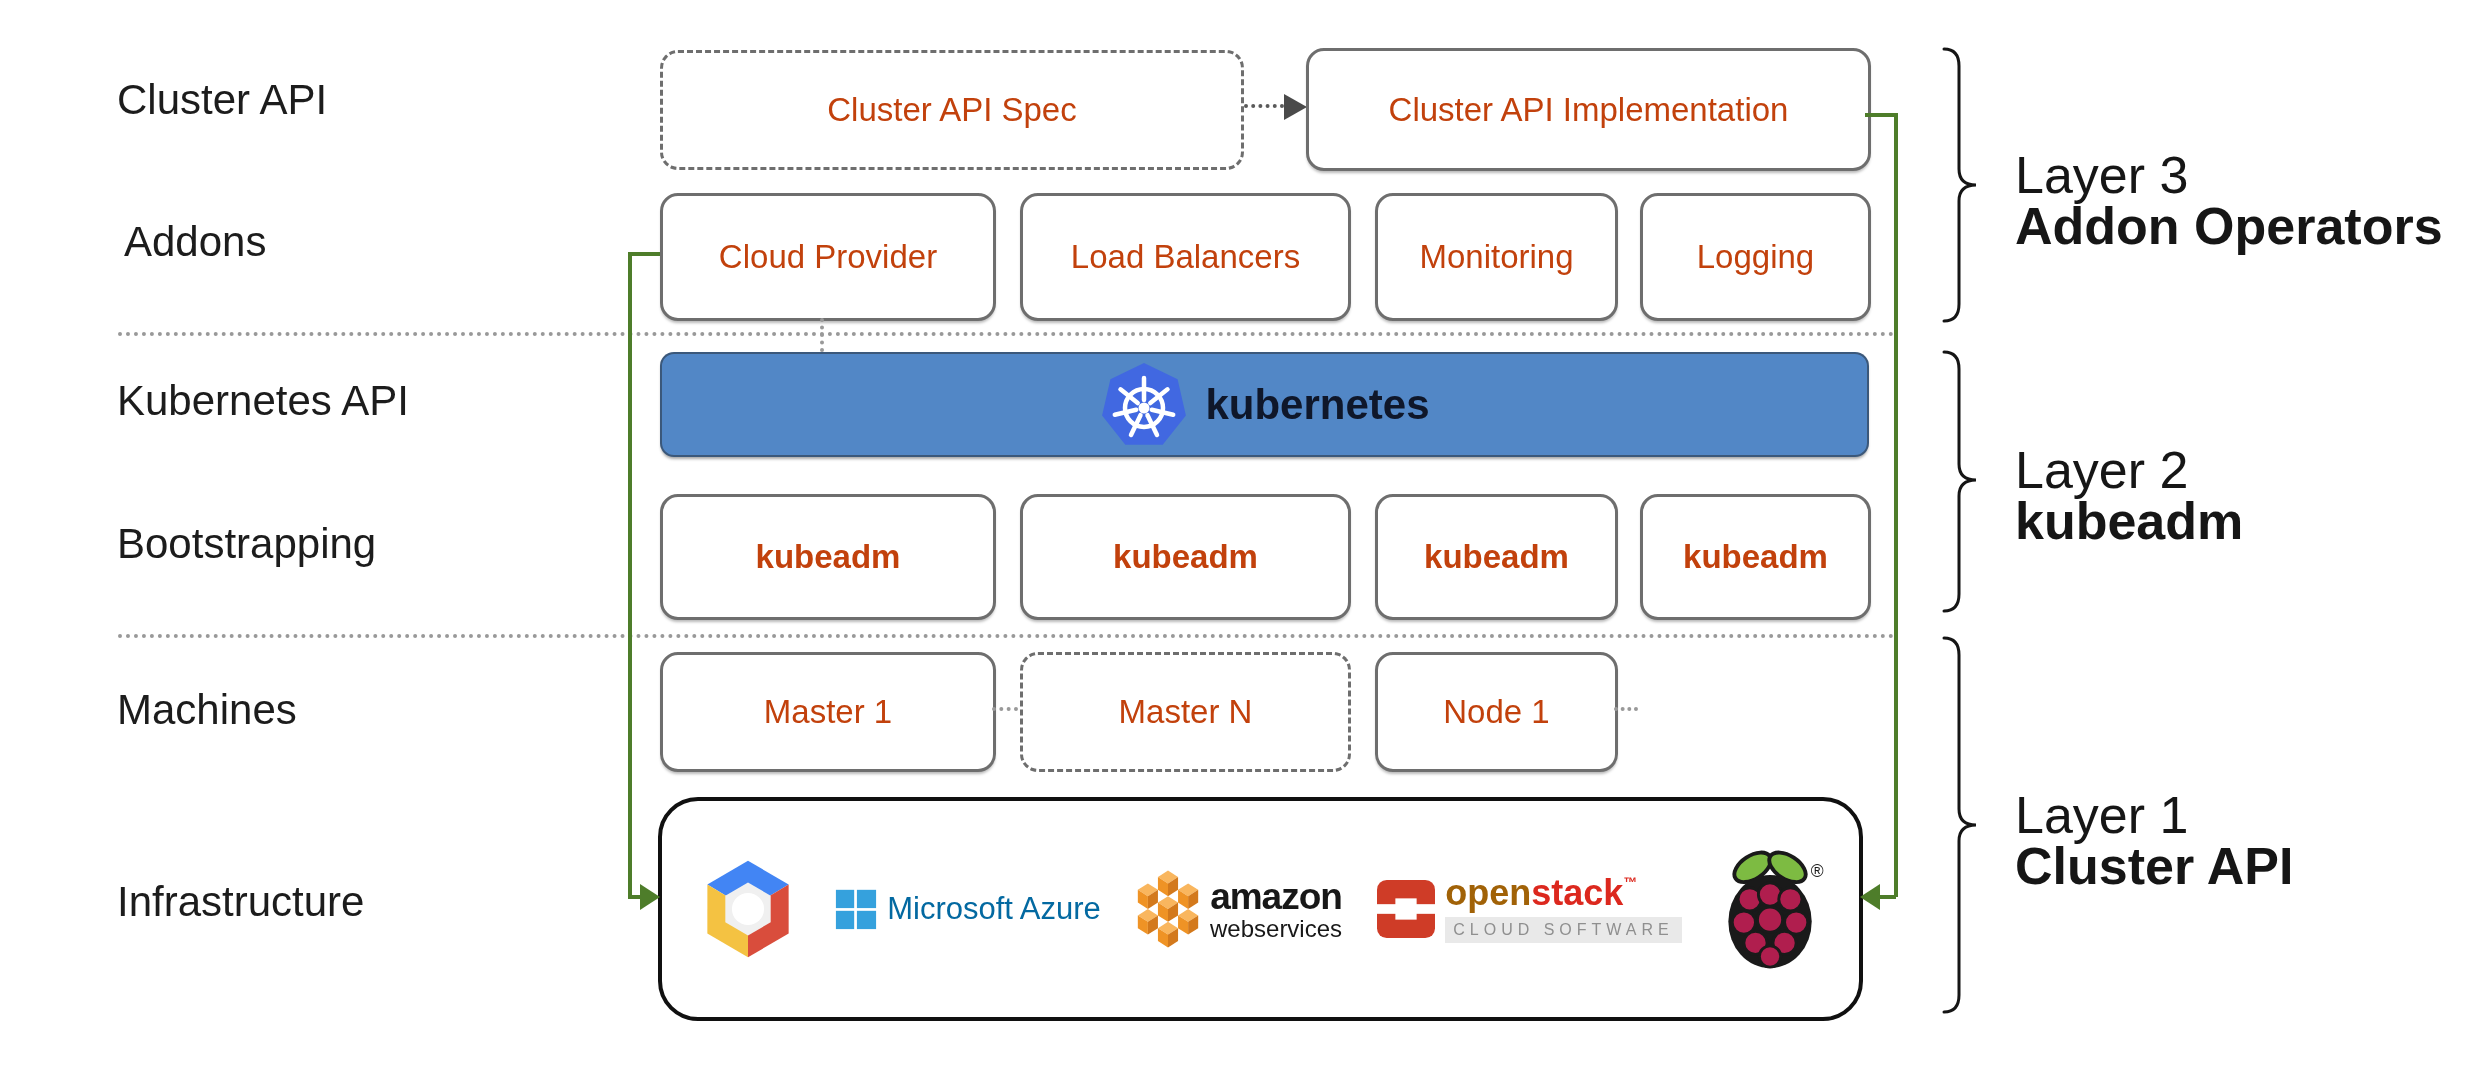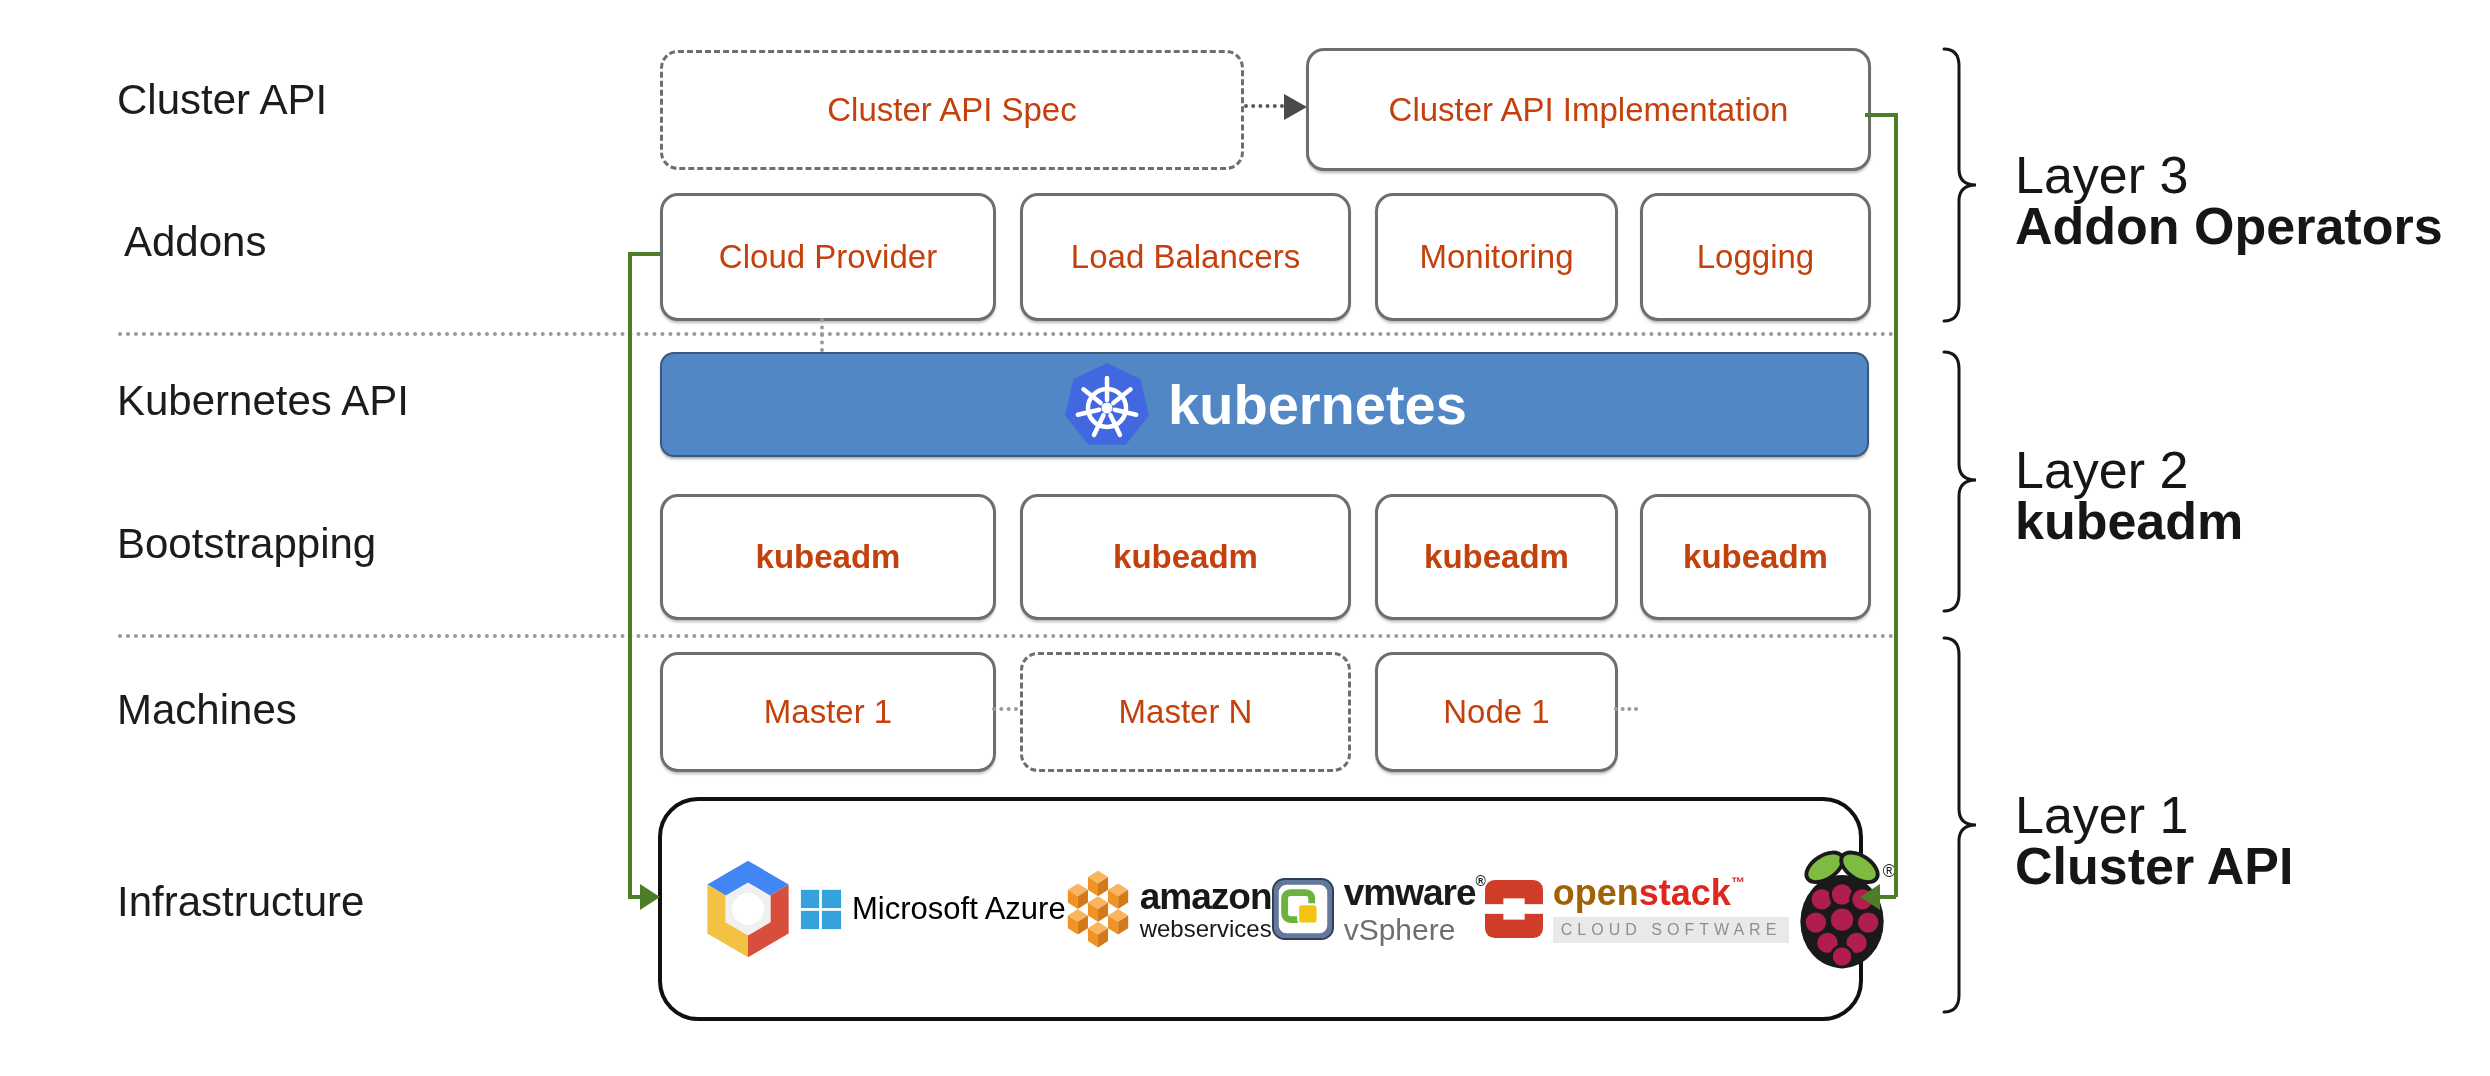--- a/index.html
+++ b/index.html
@@ -46,21 +46,21 @@
   .sep-2{top:634px;}
   .cp-k8s-connector{position:absolute;left:820px;top:318px;height:34px;width:0;border-left:4px dotted #999;}
 
   
   .k8s-banner{
     position:absolute;left:660px;top:352px;width:1205px;height:101px;
     background:#5287c6;border:2px solid rgba(40,50,60,0.55);border-radius:14px;
     display:flex;align-items:center;justify-content:center;
     box-shadow:0 3px 3px -1px rgba(0,0,0,0.35);
   }
-  .k8s-wordmark{font-size:56px;font-weight:bold;color:#ffffff;margin-left:16px;letter-spacing:0px;}
+  .k8s-wordmark{font-size:42px;font-weight:bold;color:#0f172a;margin-left:16px;letter-spacing:0px;}
 
   
   .kubeadm-1{left:660px;top:494px;width:330px;height:120px;}
   .kubeadm-2{left:1020px;top:494px;width:325px;height:120px;}
   .kubeadm-3{left:1375px;top:494px;width:237px;height:120px;}
   .kubeadm-4{left:1640px;top:494px;width:225px;height:120px;}
 
   
   .machine-1{left:660px;top:652px;width:330px;height:114px;}
   .machine-2{left:1020px;top:652px;width:325px;height:114px;}
@@ -71,21 +71,21 @@
   .machine-conn-2{left:1614px;width:24px;}
 
   
   .infra-box{
     position:absolute;left:658px;top:797px;width:1205px;height:224px;background:#fff;
     border:4px solid #101010;border-radius:40px;
     display:flex;align-items:center;justify-content:space-between;
     padding:0 34px;box-sizing:border-box;
   }
   .logo-item{display:flex;align-items:center;gap:10px;}
-  .azure-text{font-size:31px;color:#000000;white-space:nowrap;}
+  .azure-text{font-size:31px;color:#0369a1;white-space:nowrap;}
   .aws-text-col{display:flex;flex-direction:column;line-height:1;align-items:center;}
   .aws-amazon{font-size:37px;font-weight:bold;color:#181818;letter-spacing:-1px;}
   .aws-web{font-size:24px;color:#181818;margin-top:2px;}
   .vmware-col{display:flex;flex-direction:column;line-height:1;}
   .vmware-word{font-size:37px;font-weight:bold;color:#1a1a1a;letter-spacing:-1px;}
   .vmware-reg{font-size:14px;vertical-align:top;}
   .vmware-sub{font-size:30px;color:#6e6e6e;margin-top:4px;}
   .os-col{display:flex;flex-direction:column;}
   .os-wordrow{font-size:36px;font-weight:bold;line-height:1;}
   .os-open{color:#a16207;}
@@ -245,32 +245,20 @@
               <polygon points="22,7 11,14 11,28 22,21" fill="#d3791c"></polygon>
             </g>
         </g>
       </svg>
       <div class="aws-text-col">
         <span class="aws-amazon">amazon</span>
         <span class="aws-web">webservices</span>
       </div>
     </div>
 
-    <div class="logo-item">
-      <svg width="62" height="62" viewBox="0 0 64 64">
-        <rect x="1" y="1" width="62" height="62" rx="12" fill="#64789b" stroke="#2f3e57" stroke-width="2"></rect>
-        <rect x="7" y="7" width="50" height="50" rx="8" fill="#ffffff"></rect>
-        <rect x="13" y="15" width="28" height="28" rx="6" fill="none" stroke="#6cb33e" stroke-width="7"></rect>
-        <rect x="27" y="27" width="20" height="20" rx="4" fill="#f2c411" stroke="#ffffff" stroke-width="2"></rect>
-      </svg>
-      <div class="vmware-col">
-        <span class="vmware-word"><span>vmware</span><span class="vmware-reg">®</span></span>
-        <span class="vmware-sub">vSphere</span>
-      </div>
-    </div>
 
     <div class="logo-item">
       <svg width="58" height="58" viewBox="0 0 60 60">
         <rect x="0" y="0" width="60" height="60" rx="10" fill="#cf3c27"></rect>
         <rect x="19" y="19" width="22" height="22" fill="#ffffff"></rect>
         <rect x="0" y="25" width="60" height="10" fill="#ffffff"></rect>
       </svg>
       <div class="os-col">
         <span class="os-wordrow"><span class="os-open">open</span><span class="os-stack">stack</span><span class="os-tm">™</span></span>
         <span class="os-bar">CLOUD SOFTWARE</span>

